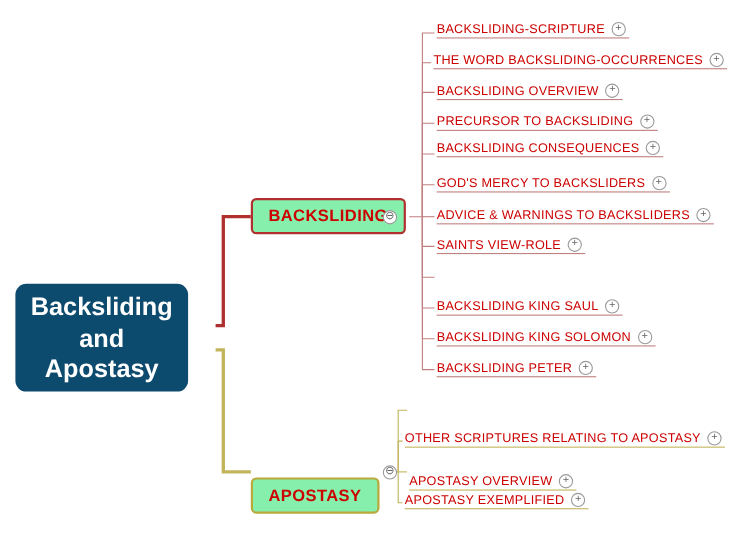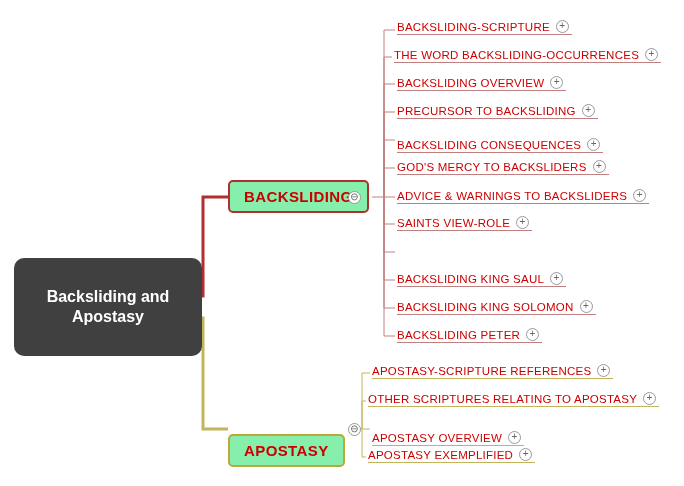--- a/index.html
+++ b/index.html
@@ -24,30 +24,30 @@
     width: 684px;
     height: 486px;
     pointer-events: none;
   }
 
   
   .root-node {
     position: absolute;
     left: 14px;
     top: 258px;
-    width: 188px;
+    width: 157px;
     height: 98px;
-    background: #404040;
+    background: #0c4a6e;
     border-radius: 10px;
     display: flex;
     align-items: center;
     justify-content: center;
     text-align: center;
     color: #ffffff;
-    font-size: 16px;
+    font-size: 23px;
     font-weight: bold;
     line-height: 1.25;
     box-sizing: border-box;
     padding: 4px 8px;
   }
 
   
   .branch-node {
     position: absolute;
     background: #86efac;
@@ -171,21 +171,21 @@
     <span class="underline" style="width: 169px;"></span>
   </div>
   <div class="leaf" style="left:394px; top:48px;">
     <span class="leaf-label">THE WORD BACKSLIDING-OCCURRENCES</span><span class="plus">+</span>
     <span class="underline" style="width: 267px;"></span>
   </div>
   <div class="leaf" style="left:397px; top:104px;">
     <span class="leaf-label">PRECURSOR TO BACKSLIDING</span><span class="plus">+</span>
     <span class="underline" style="width: 201px;"></span>
   </div>
-  <div class="leaf" style="left:397px; top:138px;">
+  <div class="leaf" style="left:397px; top:128px;">
     <span class="leaf-label">BACKSLIDING CONSEQUENCES</span><span class="plus">+</span>
     <span class="underline" style="width: 206px;"></span>
   </div>
   <div class="leaf" style="left:397px; top:160px;">
     <span class="leaf-label">GOD'S MERCY TO BACKSLIDERS</span><span class="plus">+</span>
     <span class="underline" style="width: 212px;"></span>
   </div>
   <div class="leaf" style="left:397px; top:216px;">
     <span class="leaf-label">SAINTS VIEW-ROLE</span><span class="plus">+</span>
     <span class="underline" style="width: 135px;"></span>
@@ -200,24 +200,20 @@
   </div>
   <div class="leaf" style="left:397px; top:300px;">
     <span class="leaf-label">BACKSLIDING KING SOLOMON</span><span class="plus">+</span>
     <span class="underline" style="width: 199px;"></span>
   </div>
   <div class="leaf" style="left:397px; top:328px;">
     <span class="leaf-label">BACKSLIDING PETER</span><span class="plus">+</span>
     <span class="underline" style="width: 145px;"></span>
   </div>
 
-  <div class="leaf gold" style="left:372px; top:364px;">
-    <span class="leaf-label">APOSTASY-SCRIPTURE REFERENCES</span><span class="plus">+</span>
-    <span class="underline" style="width: 241px;"></span>
-  </div>
   <div class="leaf gold" style="left:368px; top:392px;">
     <span class="leaf-label">OTHER SCRIPTURES RELATING TO APOSTASY</span><span class="plus">+</span>
     <span class="underline" style="width: 291px;"></span>
   </div>
   <div class="leaf gold" style="left:372px; top:420px;margin-top:11px;">
     <span class="leaf-label">APOSTASY OVERVIEW</span><span class="plus">+</span>
     <span class="underline" style="width: 152px;"></span>
   </div>
   <div class="leaf gold" style="left:368px; top:448px;">
     <span class="leaf-label">APOSTASY EXEMPLIFIED</span><span class="plus">+</span>

